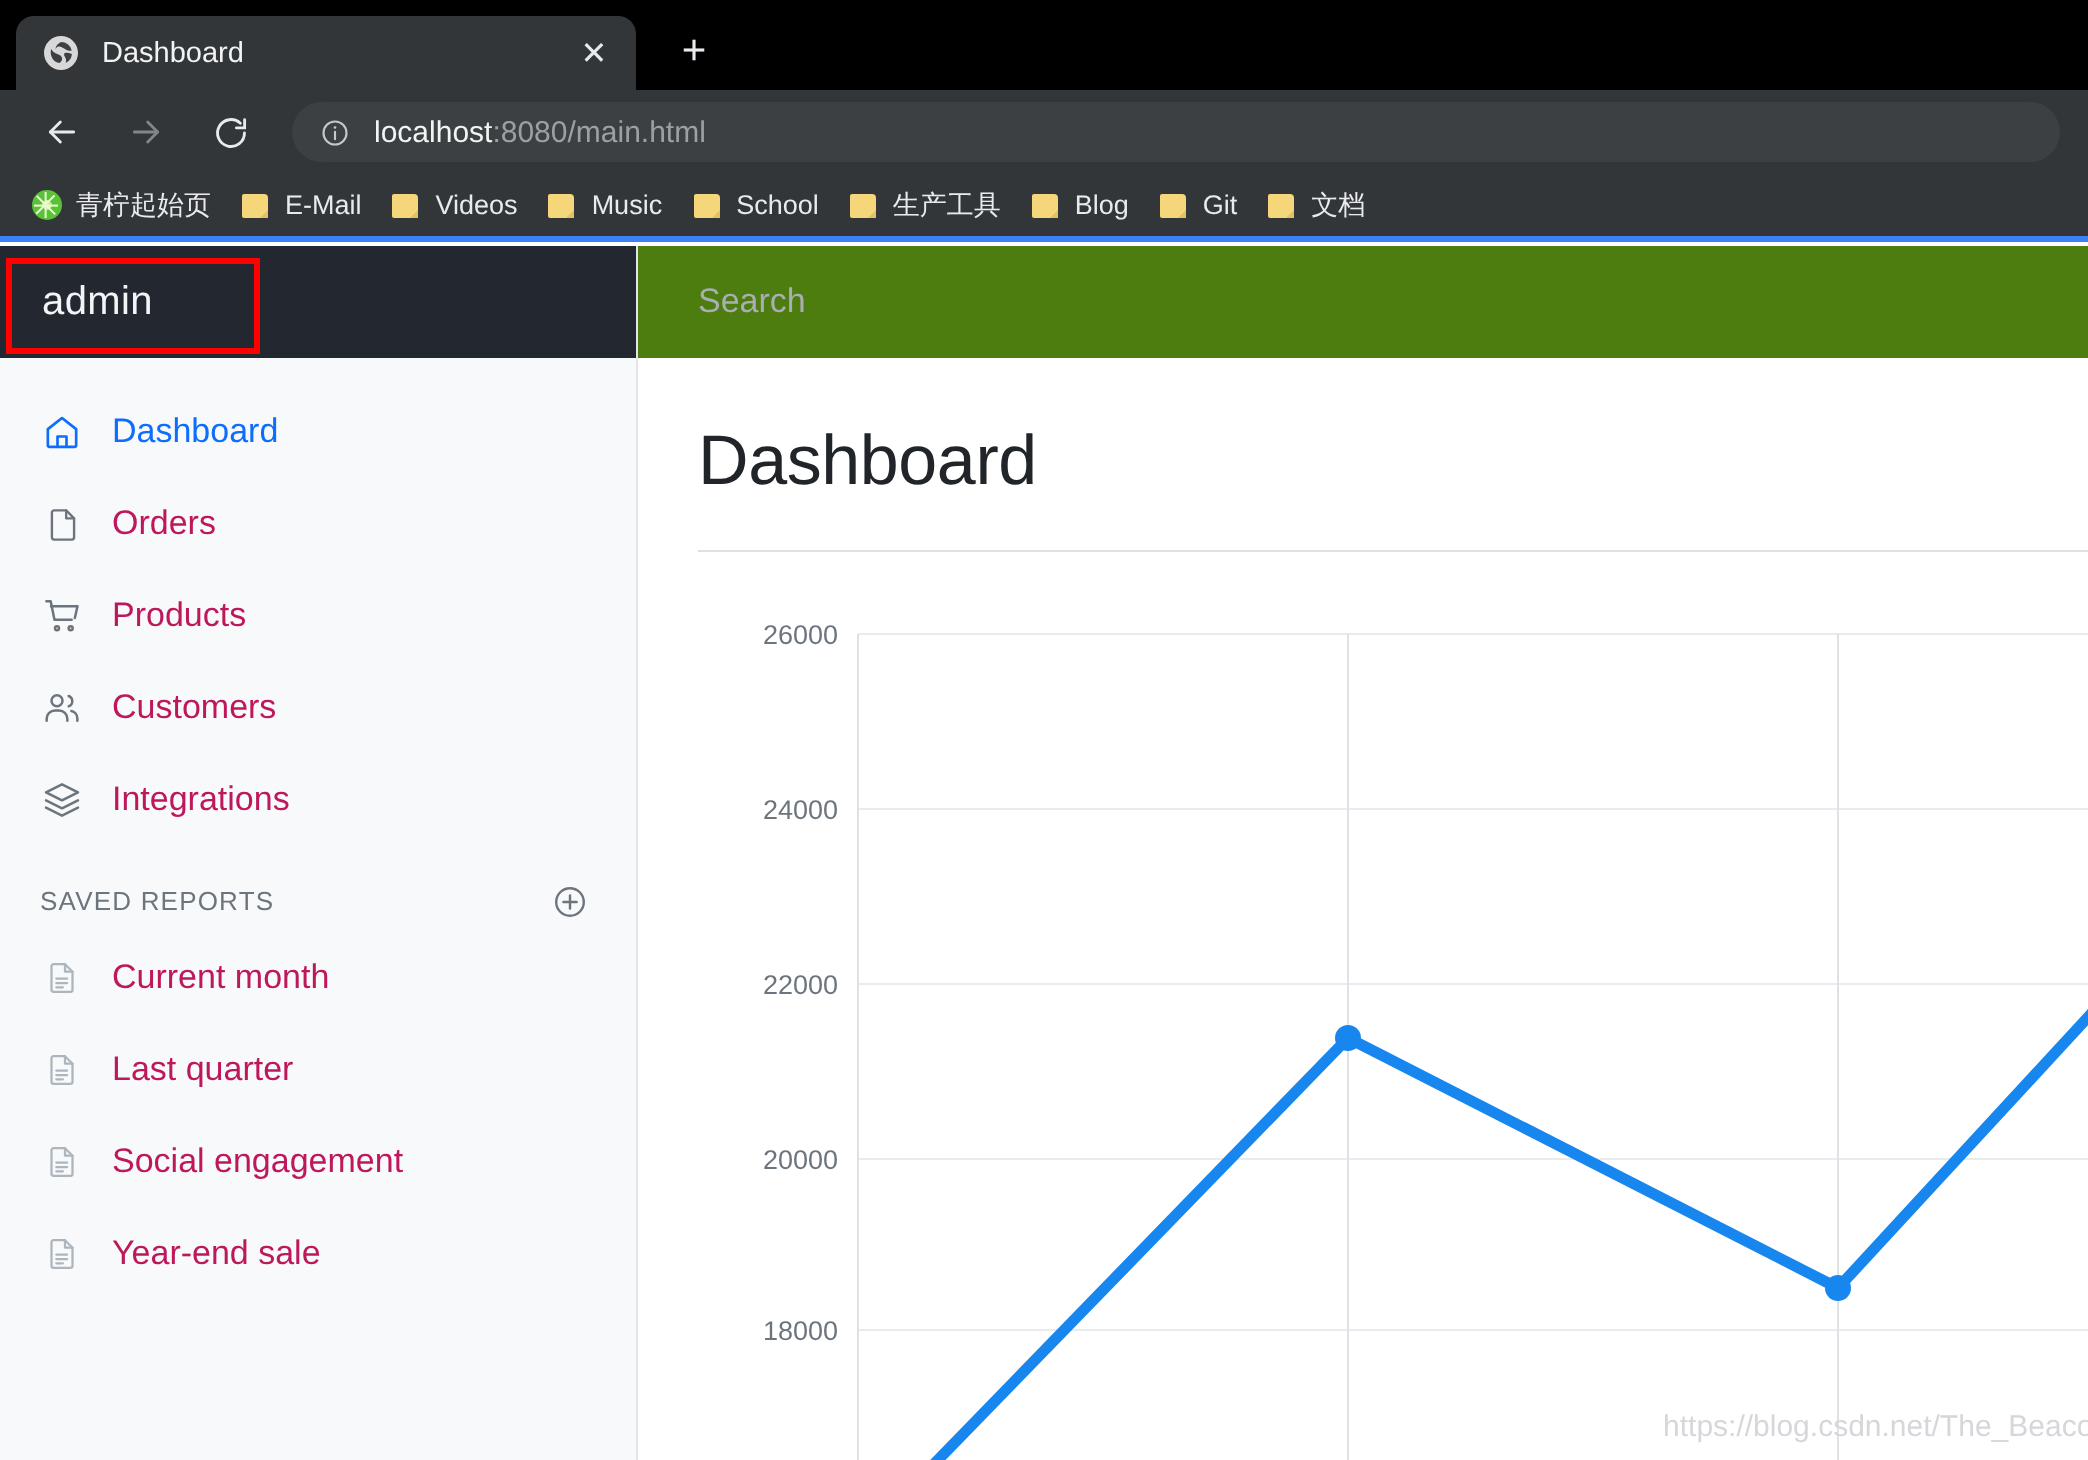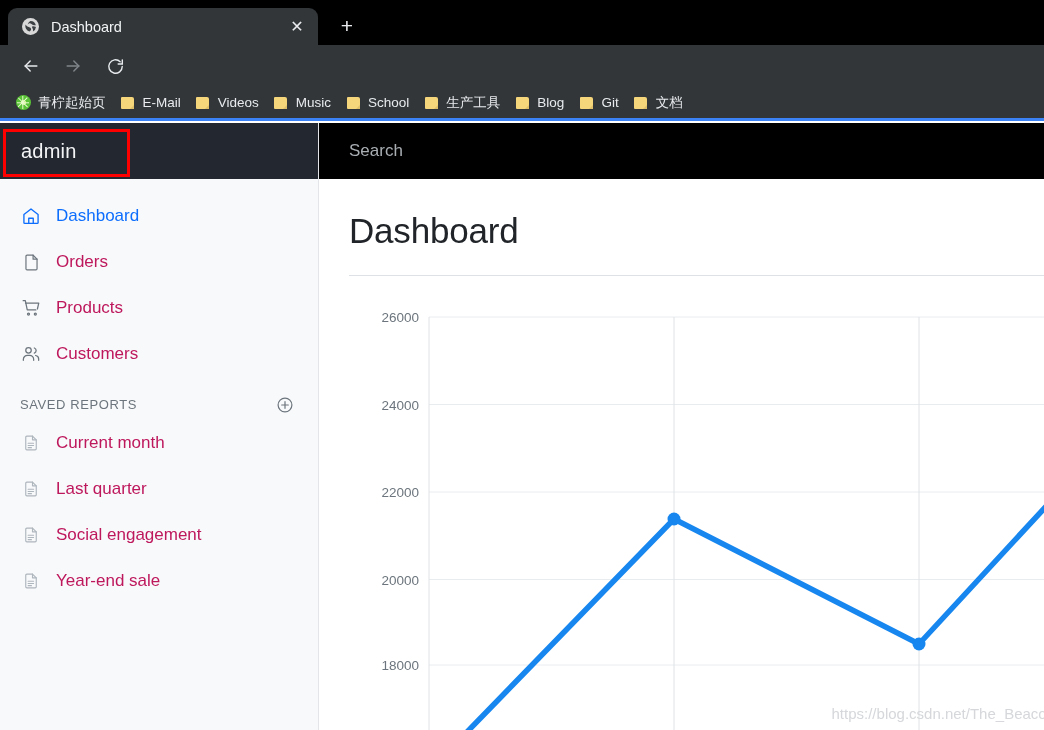--- a/index.html
+++ b/index.html
@@ -230,21 +230,21 @@
   
   .main {
     flex: 1;
     height: 100%;
     position: relative;
     background: #ffffff;
     overflow: hidden;
   }
   .searchbar {
     height: 56px;
-    background: #000000;
+    background: #4d7c0f;
     display: flex;
     align-items: center;
     padding-left: 30px;
   }
   .search-input {
     background: transparent;
     border: none;
     outline: none;
     color: #ced2d6;
     font-size: 17px;
@@ -328,20 +328,30 @@
         <path d="M5 12h14"></path>
           <path d="M13 6l6 6-6 6"></path>
       </svg>
     </div>
     <div class="navbtn">
       <svg width="19" height="19" viewBox="0 0 24 24" fill="none" stroke="#e8eaed" stroke-width="1.8" stroke-linecap="round">
         <path d="M20.5 12a8.5 8.5 0 1 1-2.6-6.1"></path>
         <path d="M20.6 3.6v5.2h-5.2"></path>
       </svg>
     </div>
+    <div class="omnibox">
+      <span class="omni-info">
+        <svg width="15" height="15" viewBox="0 0 24 24" fill="none" stroke="#c5c8cb" stroke-width="1.7">
+          <circle cx="12" cy="12" r="9.2"></circle>
+          <path d="M12 11v6" stroke-linecap="round"></path>
+          <circle cx="12" cy="7.6" r="1.05" fill="#c5c8cb" stroke="none"></circle>
+        </svg>
+      </span>
+      <span class="omni-url"><b>localhost</b><span>:8080/main.html</span></span>
+    </div>
   </div>
 
   <div class="bookmarks">
     <div class="bm">
       <span class="bm-ico">
         <span class="bm-lime">
             <span class="v"></span>
             <span class="h"></span>
           </span>
       </span>
@@ -446,20 +456,30 @@
               <circle cx="9" cy="7.6" r="3.3"></circle>
               <path d="M2.8 19.6v-1.1a5 5 0 0 1 5-5h2.4a5 5 0 0 1 5 5v1.1"></path>
               <path d="M16 4.8a3.3 3.3 0 0 1 0 6.2"></path>
               <path d="M17.6 13.8a4.4 4.4 0 0 1 3.6 4.3v1.5"></path>
             </svg>
           </span>
           <span class="nav-lbl">Customers</span>
         </div>
 
 
+        <div class="nav-item">
+          <span class="nav-ico">
+            <svg width="20" height="20" viewBox="0 0 24 24" fill="none" stroke="#6c757d" stroke-width="1.5" stroke-linejoin="round" stroke-linecap="round">
+              <path d="M12 2.6 2.4 7.4 12 12.2l9.6-4.8z"></path>
+              <path d="M2.4 12.2 12 17l9.6-4.8"></path>
+              <path d="M2.4 16.6 12 21.4l9.6-4.8"></path>
+            </svg>
+          </span>
+          <span class="nav-lbl">Integrations</span>
+        </div>
       </div>
 
       <div class="saved-head">
         <span class="saved-title">SAVED REPORTS</span>
         <span class="plus-btn">
           <svg width="18" height="18" viewBox="0 0 24 24" fill="none" stroke="#6c757d" stroke-width="1.6" stroke-linecap="round">
             <circle cx="12" cy="12" r="9.2"></circle>
               <path d="M12 7.6v8.8"></path>
               <path d="M7.6 12h8.8"></path>
           </svg>

